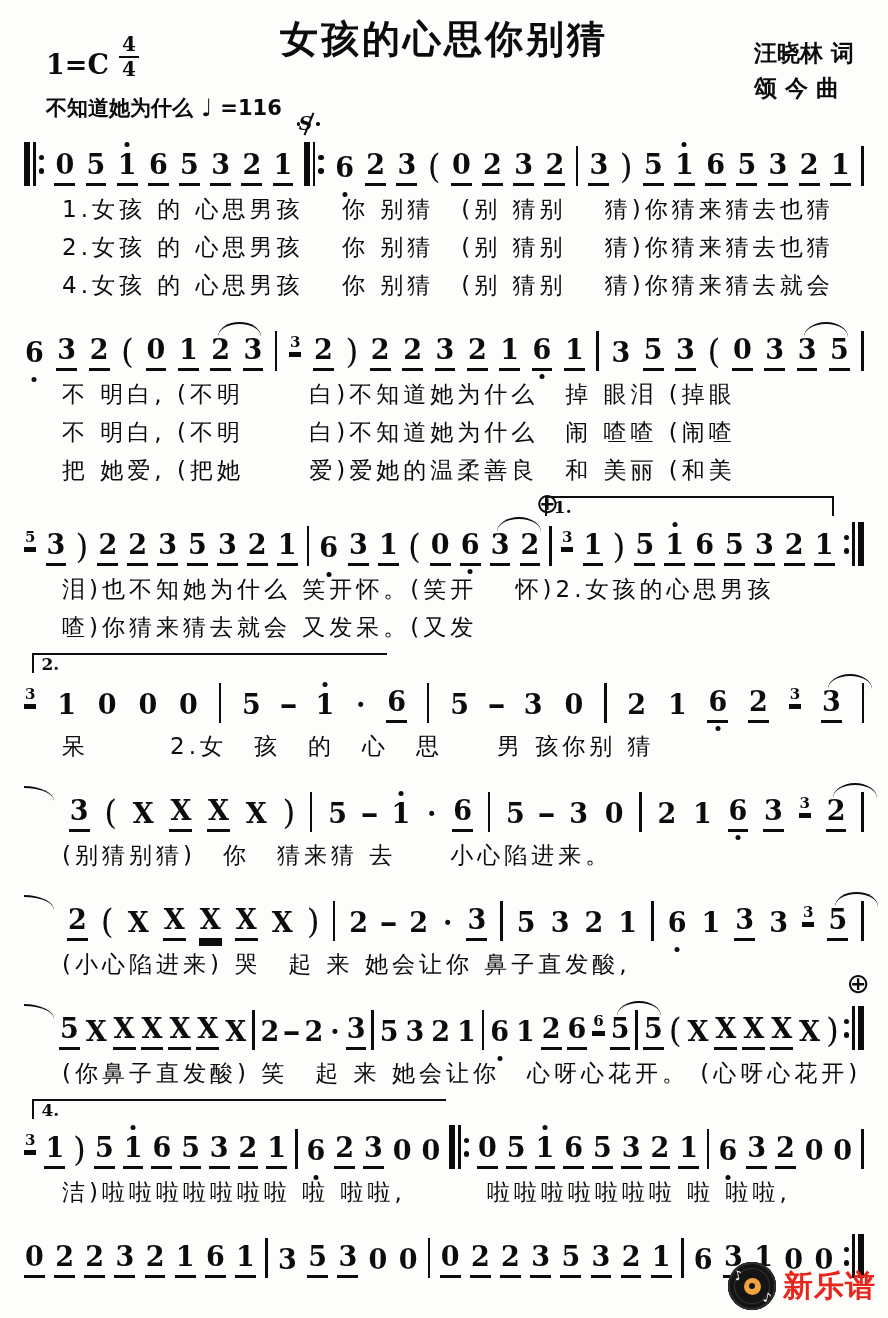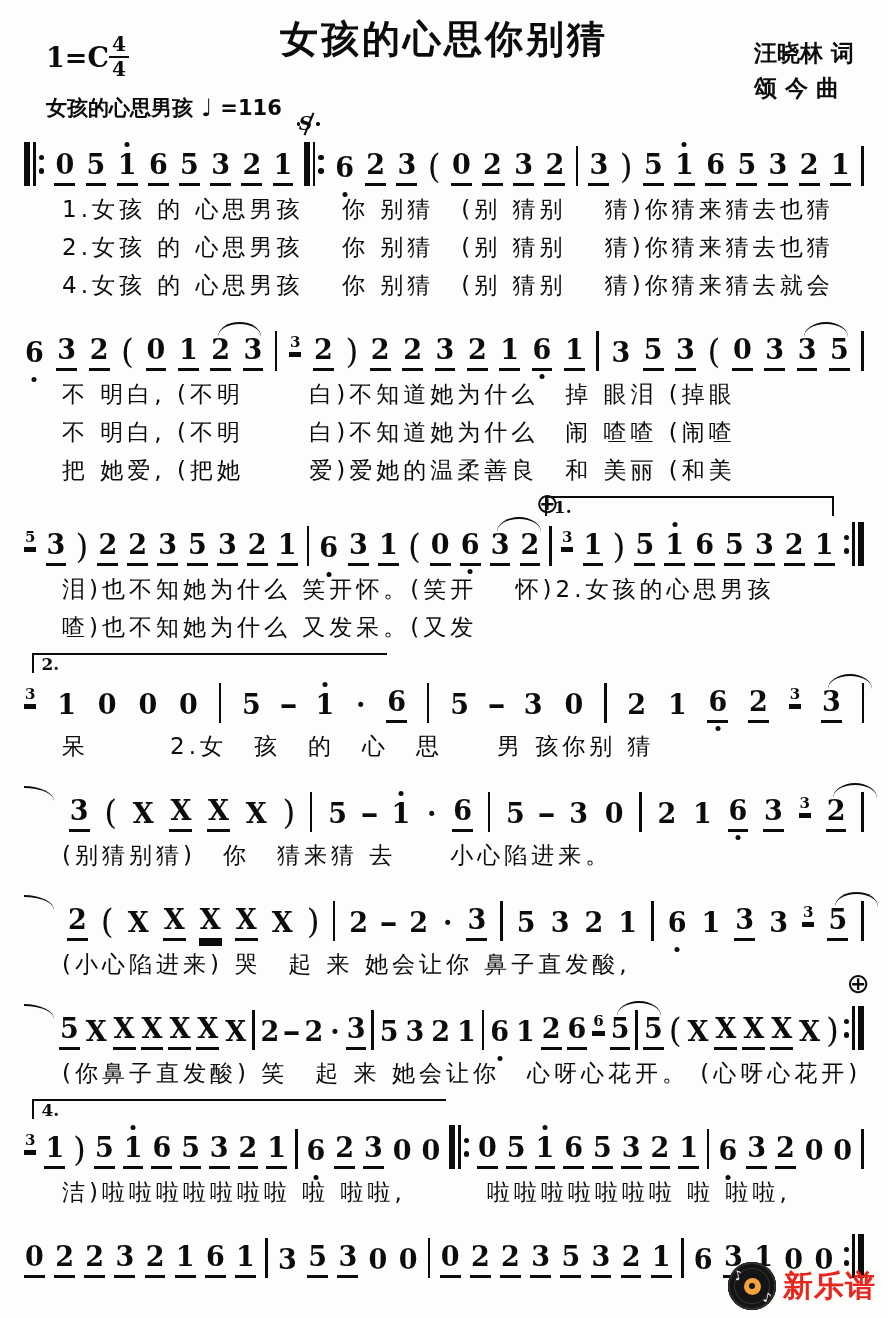--- a/index.html
+++ b/index.html
@@ -3,21 +3,21 @@
 <meta charset="utf-8">
 <style>
   html,body{margin:0;padding:0;background:#e8e8e8;}
   .page{position:relative;width:888px;height:1318px;margin:0 auto;background:#fdfdfb;color:#0c0c0c;overflow:hidden;
         font-family:"DejaVu Sans",sans-serif;}
   
   header{position:relative;height:116px;}
   .song-title{position:absolute;left:0;right:0;top:2px;margin:12px;text-align:center;
       font-size:38px;font-weight:900;letter-spacing:3px;font-family:"DejaVu Sans",sans-serif;}
   .keyblock{position:absolute;left:46px;top:34px;font-family:"DejaVu Serif",serif;font-weight:700;}
-  .keyline{font-size:27px;display:flex;align-items:center;}
+  .keyline{font-size:27px;display:flex;align-items:flex-end;gap:10px;}
   .tsfrac{display:inline-flex;flex-direction:column;align-items:center;font-size:20px;line-height:1.05;}
   .tsfrac .num{border-bottom:2px solid #0c0c0c;padding:0 3px 1px;}
   .tsfrac .den{padding-top:1px;}
   .tempoline{margin-top:14px;font-size:21px;font-weight:700;font-family:"DejaVu Sans",sans-serif;display:flex;align-items:center;gap:8px;}
   .qnote{font-size:24px;}
   .credits{position:absolute;right:34px;top:36px;text-align:justify;font-size:23px;font-weight:700;line-height:1.5;margin-left:8px;}
   
   main{display:block;padding:0 22px;}
   .system{position:relative;}
   .noteline{display:flex;align-items:flex-end;justify-content:space-between;position:relative;
@@ -74,21 +74,21 @@
     <h1 class="song-title">女孩的心思你别猜</h1>
     <div class="keyblock">
       <div class="keyline">
         <span>1=C</span>
         <span class="tsfrac">
           <span class="num">4</span>
           <span class="den">4</span>
         </span>
       </div>
       <div class="tempoline">
-        <span>女孩的心思男孩</span>
+        <span>不知道她为什么</span>
         <span class="qnote">♩</span>
         <span>=116</span>
       </div>
     </div>
     <div class="credits">
       <div>汪晓林 词</div>
       <div>颂  今  曲</div>
     </div>
   </header>
 
@@ -220,21 +220,21 @@
           <span class="re">
             <i class="dots">
               <i></i>
               <i></i>
             </i>
             <i class="bthin"></i>
             <i class="bthick"></i>
           </span>
         </div>
         <div class="lyric">泪)也不知她为什么 笑开怀。(笑开　 怀)2.女孩的心思男孩</div>
-        <div class="lyric">喳)也不知她为什么 又发呆。(又发</div>
+        <div class="lyric">喳)你猜来猜去就会 又发呆。(又发</div>
       </div>
       <div class="system has-volta">
         <div class="noteline">
           <div class="volta" style="left: 1%; width: 42%;">
             <b>2.</b>
           </div>
           <span class="note grace u2">3</span>
           <span class="note">1</span>
           <span class="note">0</span>
           <span class="note">0</span>

